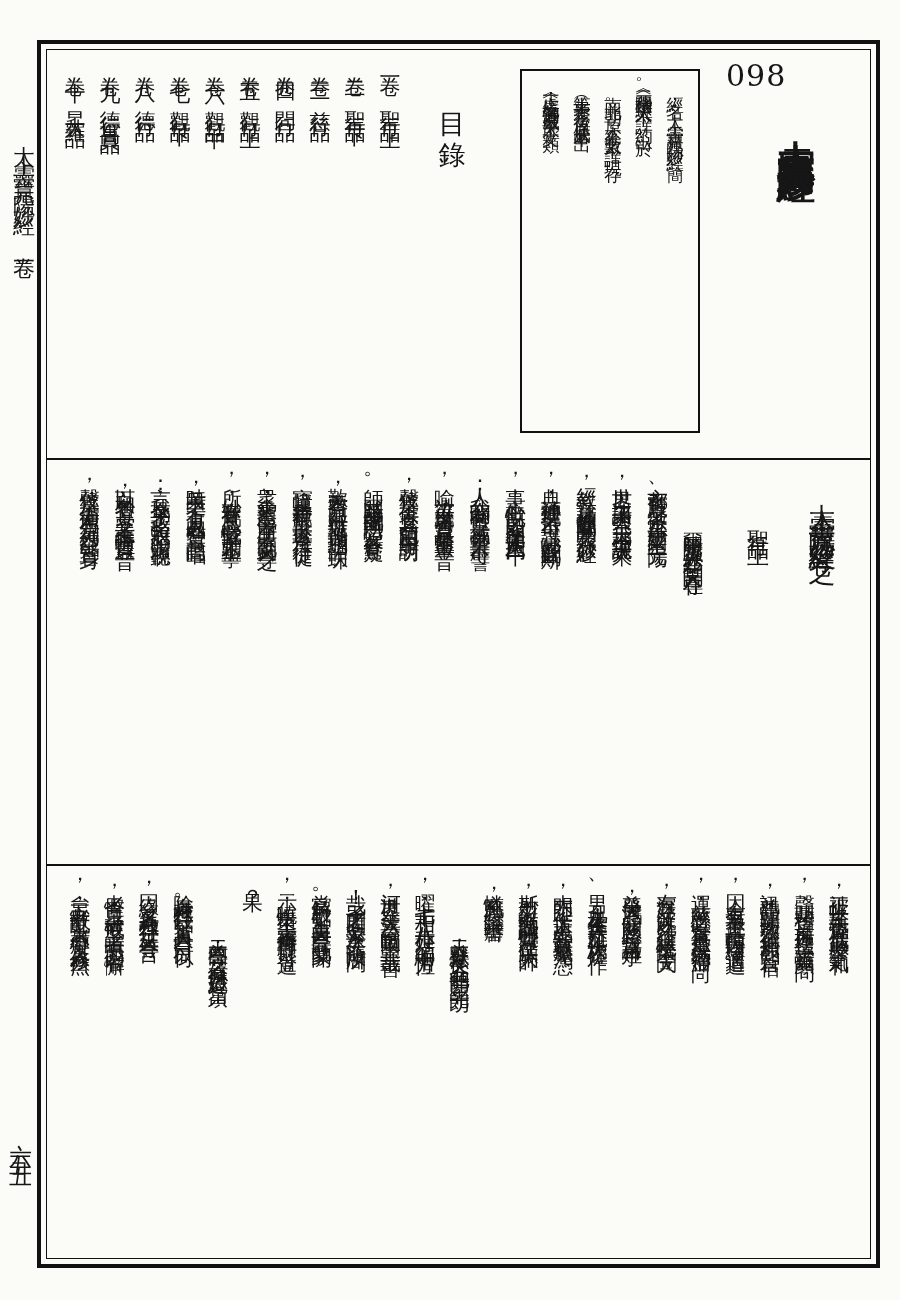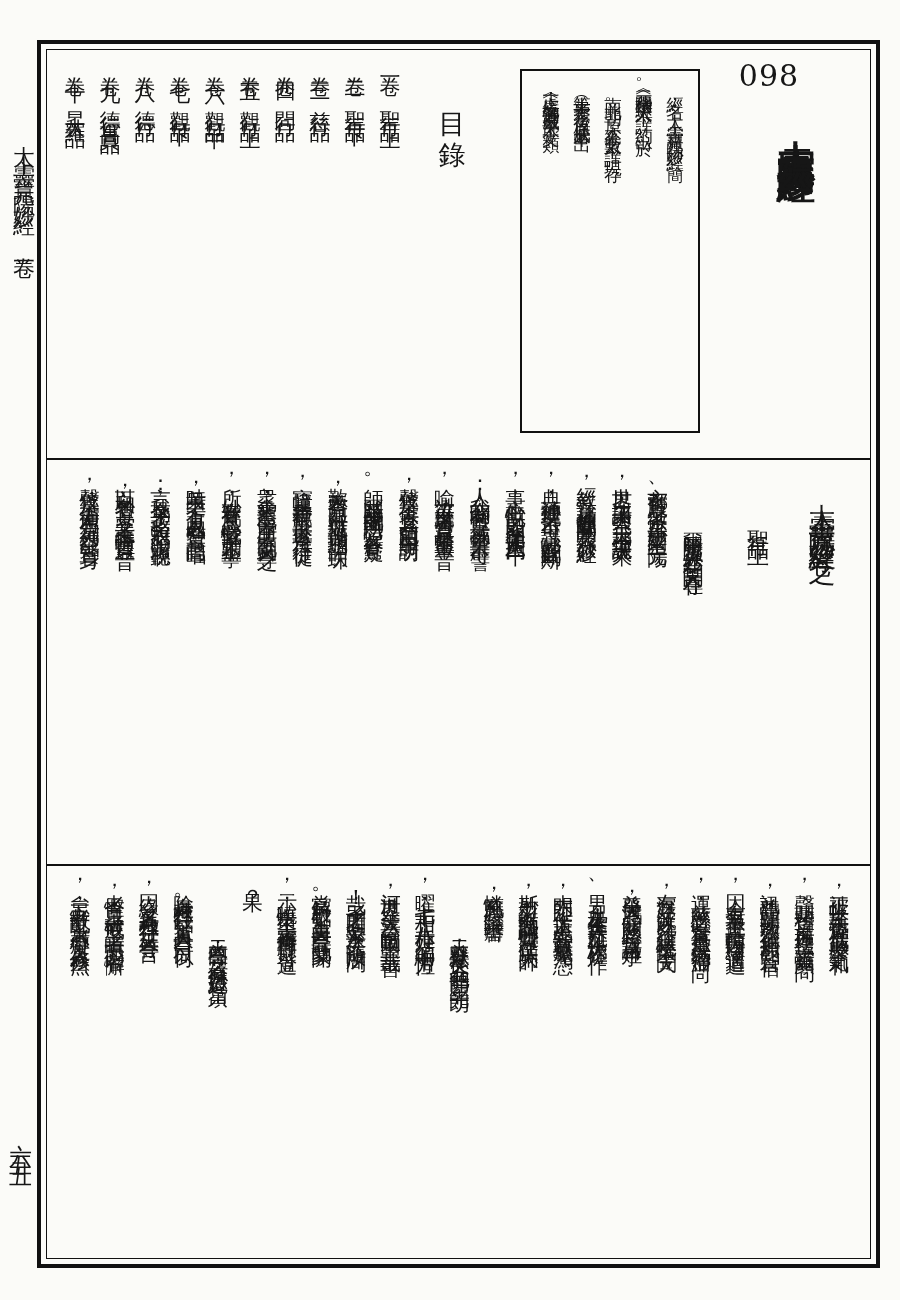--- a/index.html
+++ b/index.html
@@ -23,21 +23,21 @@
   .divider { height:2px; background:#111; flex:none; }
   
   .sec-top    { position:relative; height:408px; flex:none; }
   .sec-middle { position:relative; height:404px; flex:none;
                 writing-mode:vertical-rl; padding:12px 26px 8px 18px; }
   .sec-bottom { position:relative; flex:1;
                 writing-mode:vertical-rl; padding:12px 14px 8px 12px; }
   
   .serial {
     position:absolute; top:8px; right:58px; width:86px;
-    text-align:center; font-size:30px; letter-spacing:1px;
+    font-size:30px; letter-spacing:1px;
     font-family:"DejaVu Serif","Liberation Serif",serif;
   }
   .masthead-title {
     position:absolute; top:60px; right:50px;
     writing-mode:vertical-rl; font-size:38px; font-weight:bold;
     letter-spacing:4px; line-height:48px; white-space:nowrap;
   }
   .colophon {
     position:absolute; top:19px; right:170px; width:180px; height:364px;
     border:2px solid #111; padding:12px 8px;

